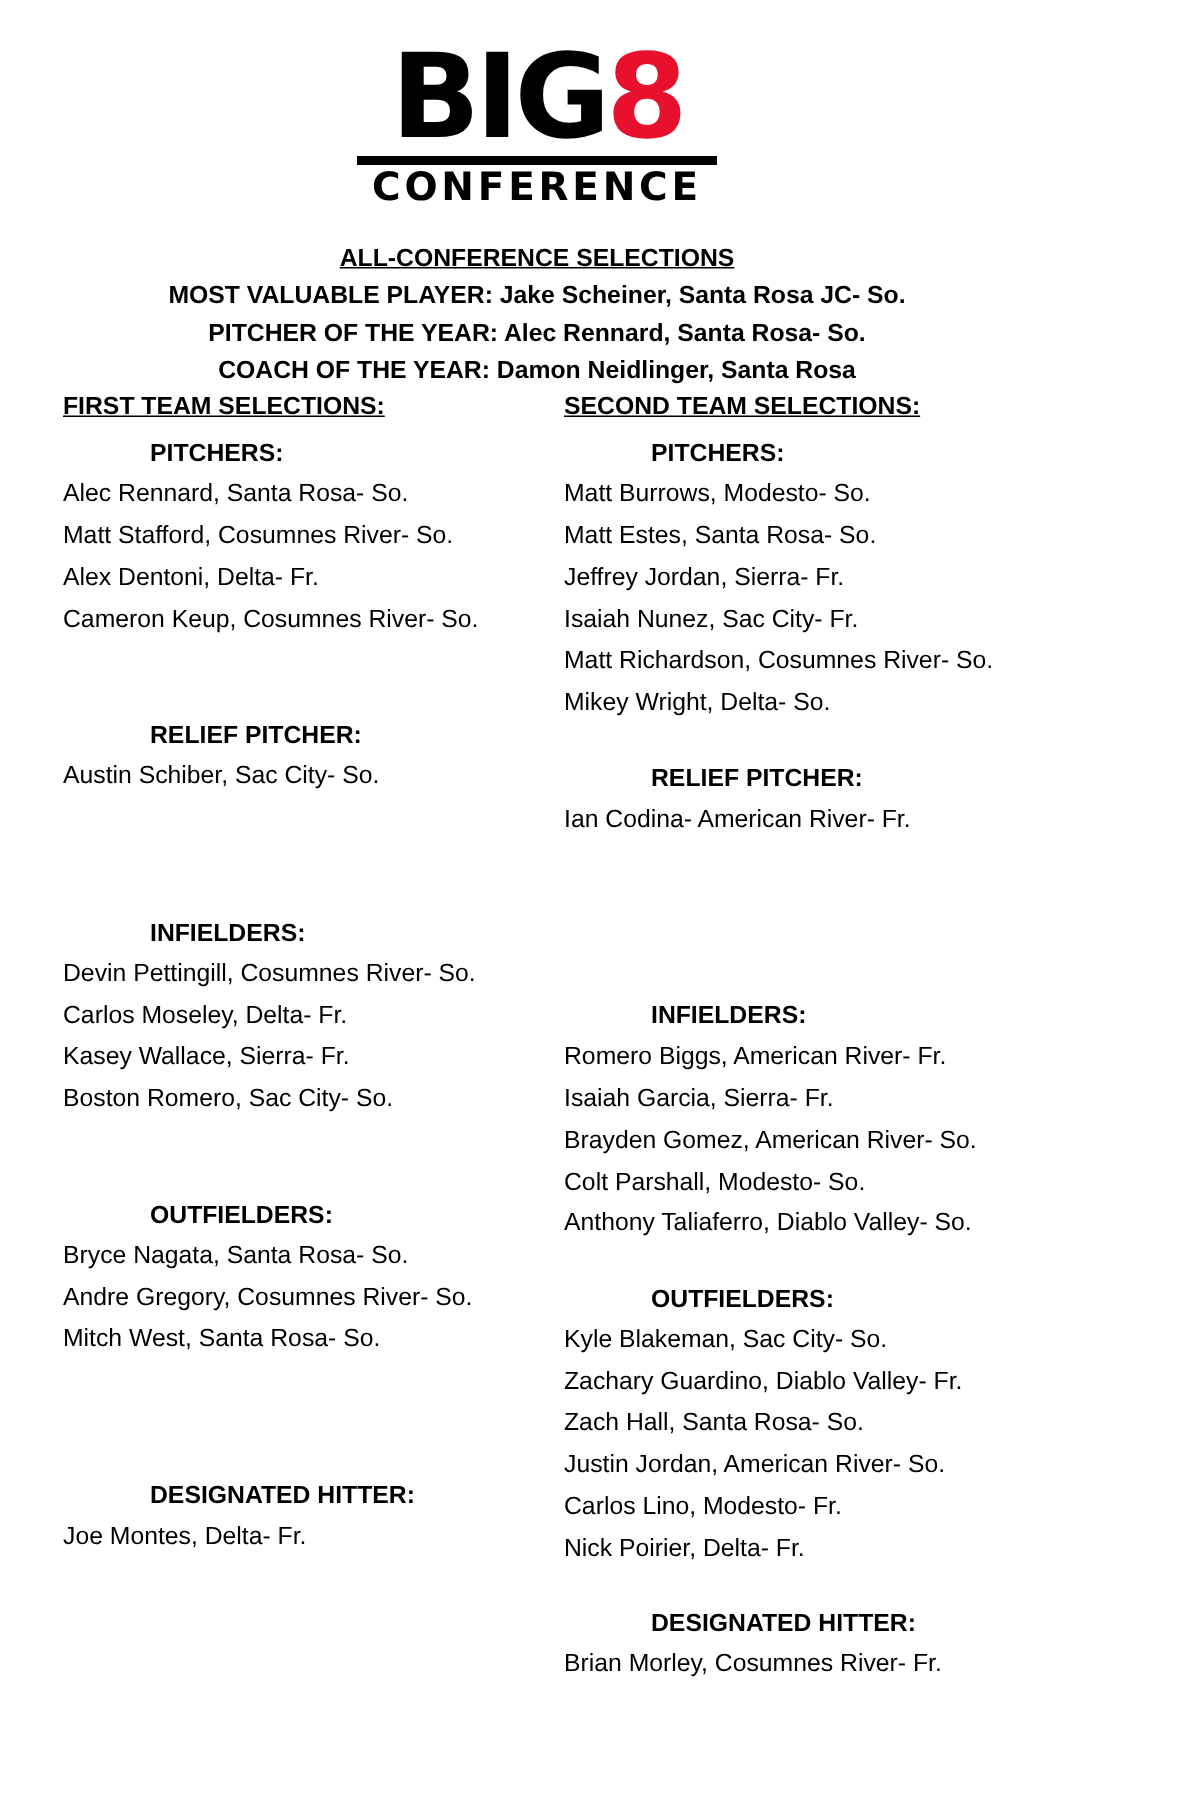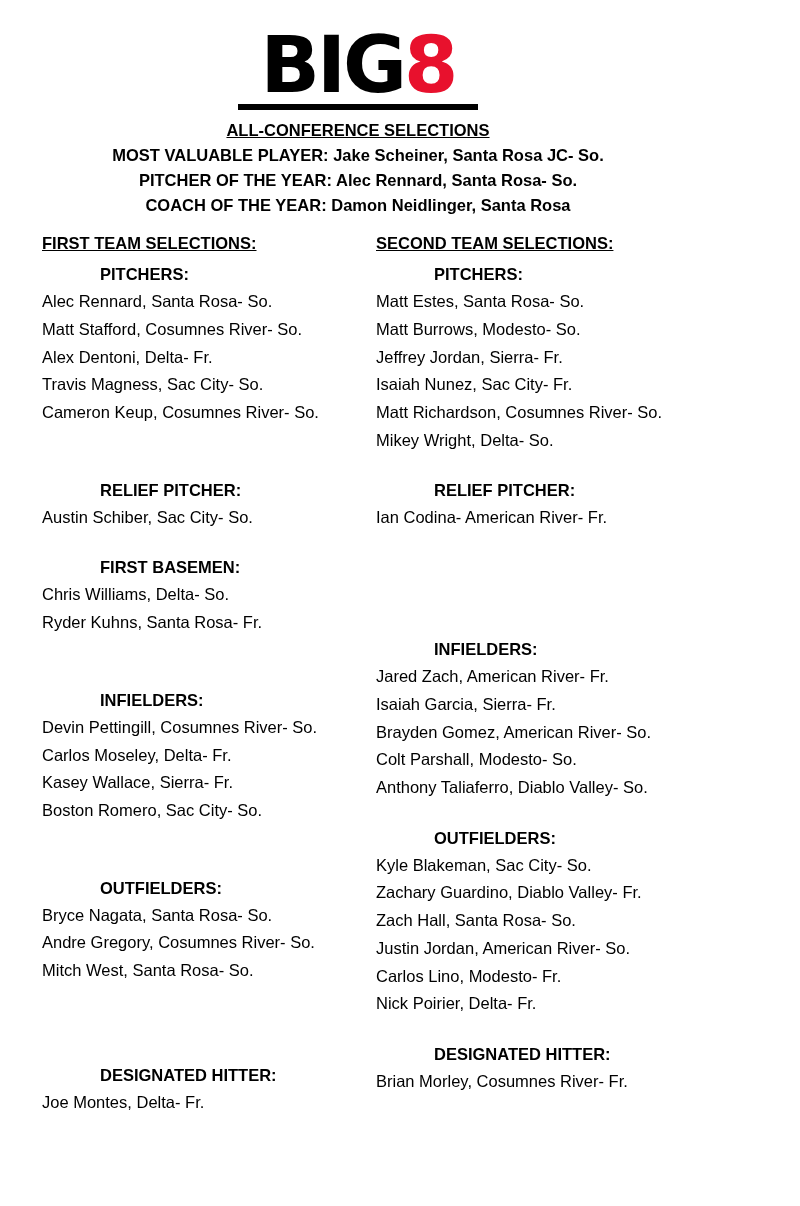--- a/index.html
+++ b/index.html
@@ -61,33 +61,33 @@
     color: #000000;
     line-height: 1.05;
   }
 
   
   .doc-title {
     text-align: center;
     font-weight: bold;
     font-size: 16.5px;
     text-decoration: underline;
-    margin-top: 9px;
+    margin-top: 24px;
   }
   .award-line {
     text-align: center;
     font-weight: bold;
     font-size: 16.5px;
     margin-top: 6px;
   }
 
   
   .columns {
     display: flex;
-    margin-top: 19px;
+    margin-top: 5px;
   }
   .col {
     width: 50%;
     box-sizing: border-box;
   }
   .col-left { padding-left: 12px; padding-right: 10px; }
   .col-right { padding-left: 18px; }
 
   .col-heading {
     font-weight: bold;
@@ -119,58 +119,53 @@
 </style>
 </head>
 <body>
 
 <div class="page">
 
   <div class="logo-wrap">
     <div class="logo">
       <div class="logo-top"><span class="big">BIG</span><span class="eight">8</span></div>
       <div class="logo-bar"></div>
+      <div class="logo-bottom">CONFERENCE</div>
     </div>
   </div>
 
   <div class="doc-title">ALL-CONFERENCE SELECTIONS</div>
 
   <div class="award-line">MOST VALUABLE PLAYER: Jake Scheiner, Santa Rosa JC- So.</div>
   <div class="award-line">PITCHER OF THE YEAR: Alec Rennard, Santa Rosa- So.</div>
   <div class="award-line">COACH OF THE YEAR: Damon Neidlinger, Santa Rosa</div>
 
   <div class="columns">
 
     <div class="col col-left">
       <div class="col-heading">FIRST TEAM SELECTIONS:</div>
 
       <div class="group">
         <div class="group-title">PITCHERS:</div>
         <div class="entry">Alec Rennard, Santa Rosa- So.</div>
         <div class="entry">Matt Stafford, Cosumnes River- So.</div>
         <div class="entry">Alex Dentoni, Delta- Fr.</div>
-        <div class="entry">Travis Magness, Sac City- So.</div>
         <div class="entry">Cameron Keup, Cosumnes River- So.</div>
       </div>
 
       <div class="spacer-block"></div>
       <div class="spacer-block"></div>
 
       <div class="group">
         <div class="group-title">RELIEF PITCHER:</div>
         <div class="entry">Austin Schiber, Sac City- So.</div>
       </div>
 
       <div class="spacer-block"></div>
 
-      <div class="group">
-        <div class="group-title">FIRST BASEMEN:</div>
-        <div class="entry">Chris Williams, Delta- So.</div>
-        <div class="entry">Ryder Kuhns, Santa Rosa- Fr.</div>
-      </div>
 
       <div class="spacer-block"></div>
       <div class="spacer-block"></div>
 
       <div class="group">
         <div class="group-title">INFIELDERS:</div>
         <div class="entry">Devin Pettingill, Cosumnes River- So.</div>
         <div class="entry">Carlos Moseley, Delta- Fr.</div>
         <div class="entry">Kasey Wallace, Sierra- Fr.</div>
         <div class="entry">Boston Romero, Sac City- So.</div>
@@ -194,43 +189,43 @@
         <div class="group-title">DESIGNATED HITTER:</div>
         <div class="entry">Joe Montes, Delta- Fr.</div>
       </div>
     </div>
 
     <div class="col col-right">
       <div class="col-heading">SECOND TEAM SELECTIONS:</div>
 
       <div class="group">
         <div class="group-title">PITCHERS:</div>
+        <div class="entry">Matt Burrows, Modesto- So.</div>
         <div class="entry">Matt Estes, Santa Rosa- So.</div>
-        <div class="entry">Matt Burrows, Modesto- So.</div>
         <div class="entry">Jeffrey Jordan, Sierra- Fr.</div>
         <div class="entry">Isaiah Nunez, Sac City- Fr.</div>
         <div class="entry">Matt Richardson, Cosumnes River- So.</div>
         <div class="entry">Mikey Wright, Delta- So.</div>
       </div>
 
       <div class="spacer-block"></div>
 
       <div class="group">
         <div class="group-title">RELIEF PITCHER:</div>
         <div class="entry">Ian Codina- American River- Fr.</div>
       </div>
 
       <div class="spacer-block"></div>
       <div class="spacer-block"></div>
       <div class="spacer-block"></div>
       <div class="spacer-block"></div>
 
       <div class="group">
         <div class="group-title">INFIELDERS:</div>
-        <div class="entry">Jared Zach, American River- Fr.</div>
+        <div class="entry">Romero Biggs, American River- Fr.</div>
         <div class="entry">Isaiah Garcia, Sierra- Fr.</div>
         <div class="entry">Brayden Gomez, American River- So.</div>
         <div class="entry">Colt Parshall, Modesto- So.</div>
         <div class="entry">Anthony Taliaferro, Diablo Valley- So.</div>
       </div>
 
       <div class="spacer-block"></div>
 
       <div class="group">
         <div class="group-title">OUTFIELDERS:</div>

